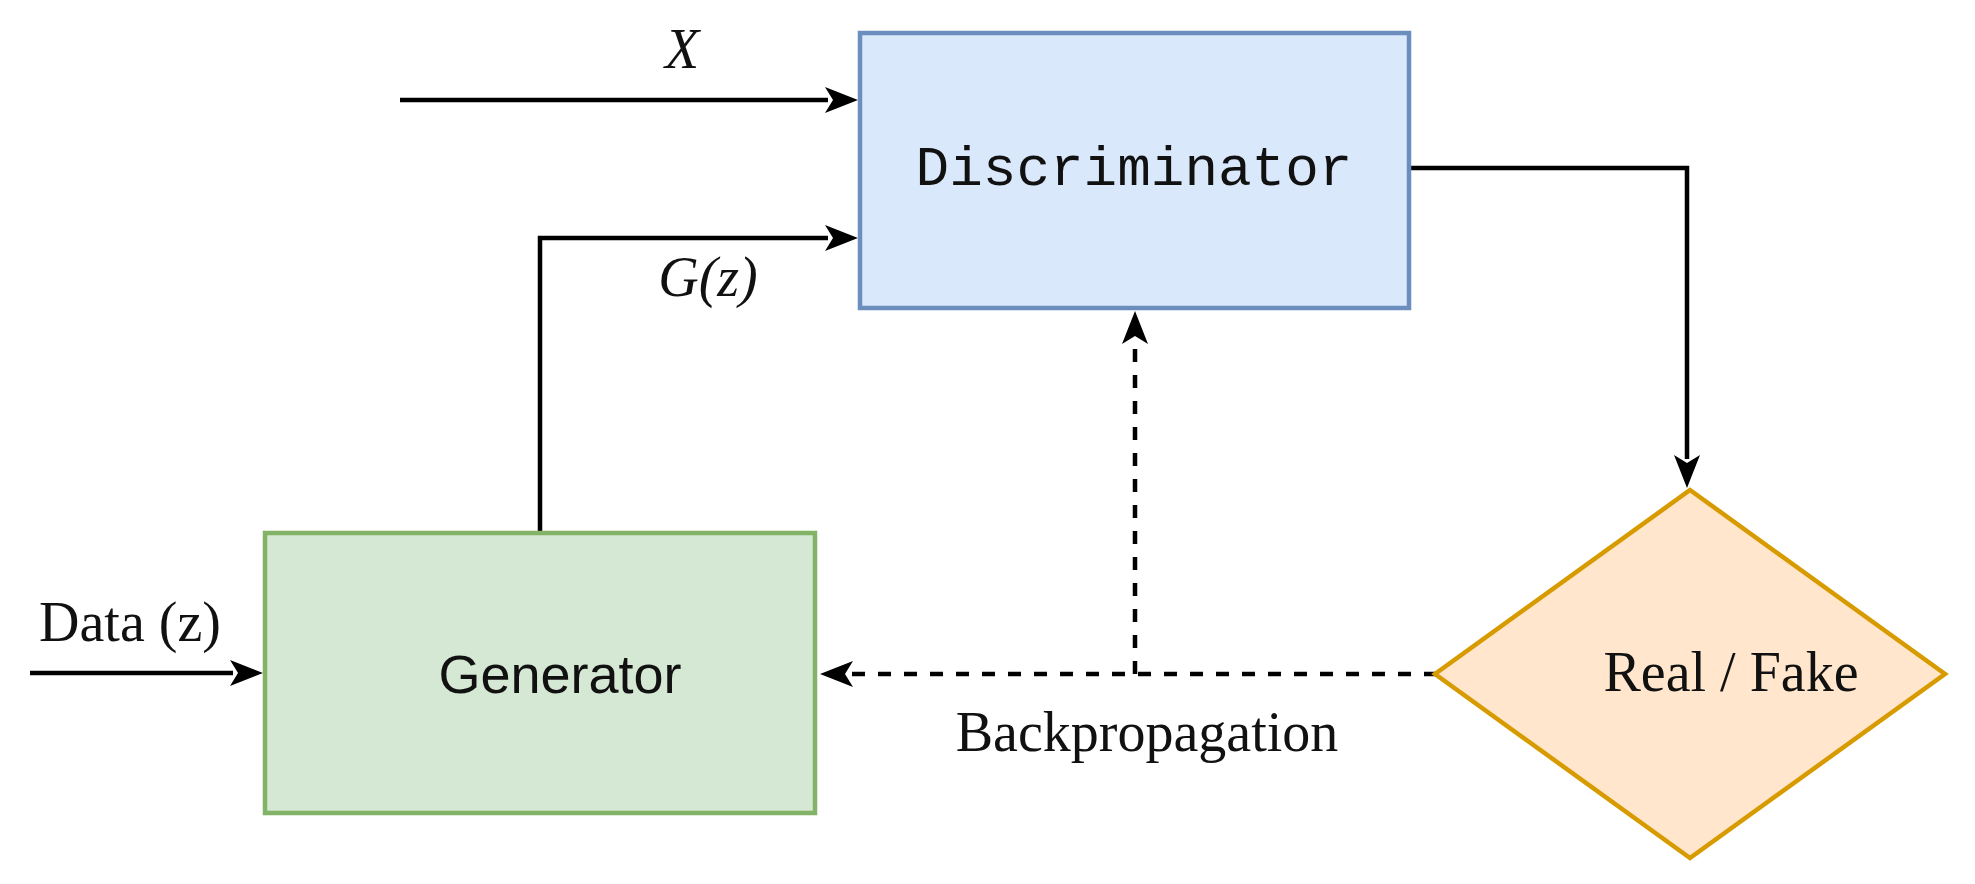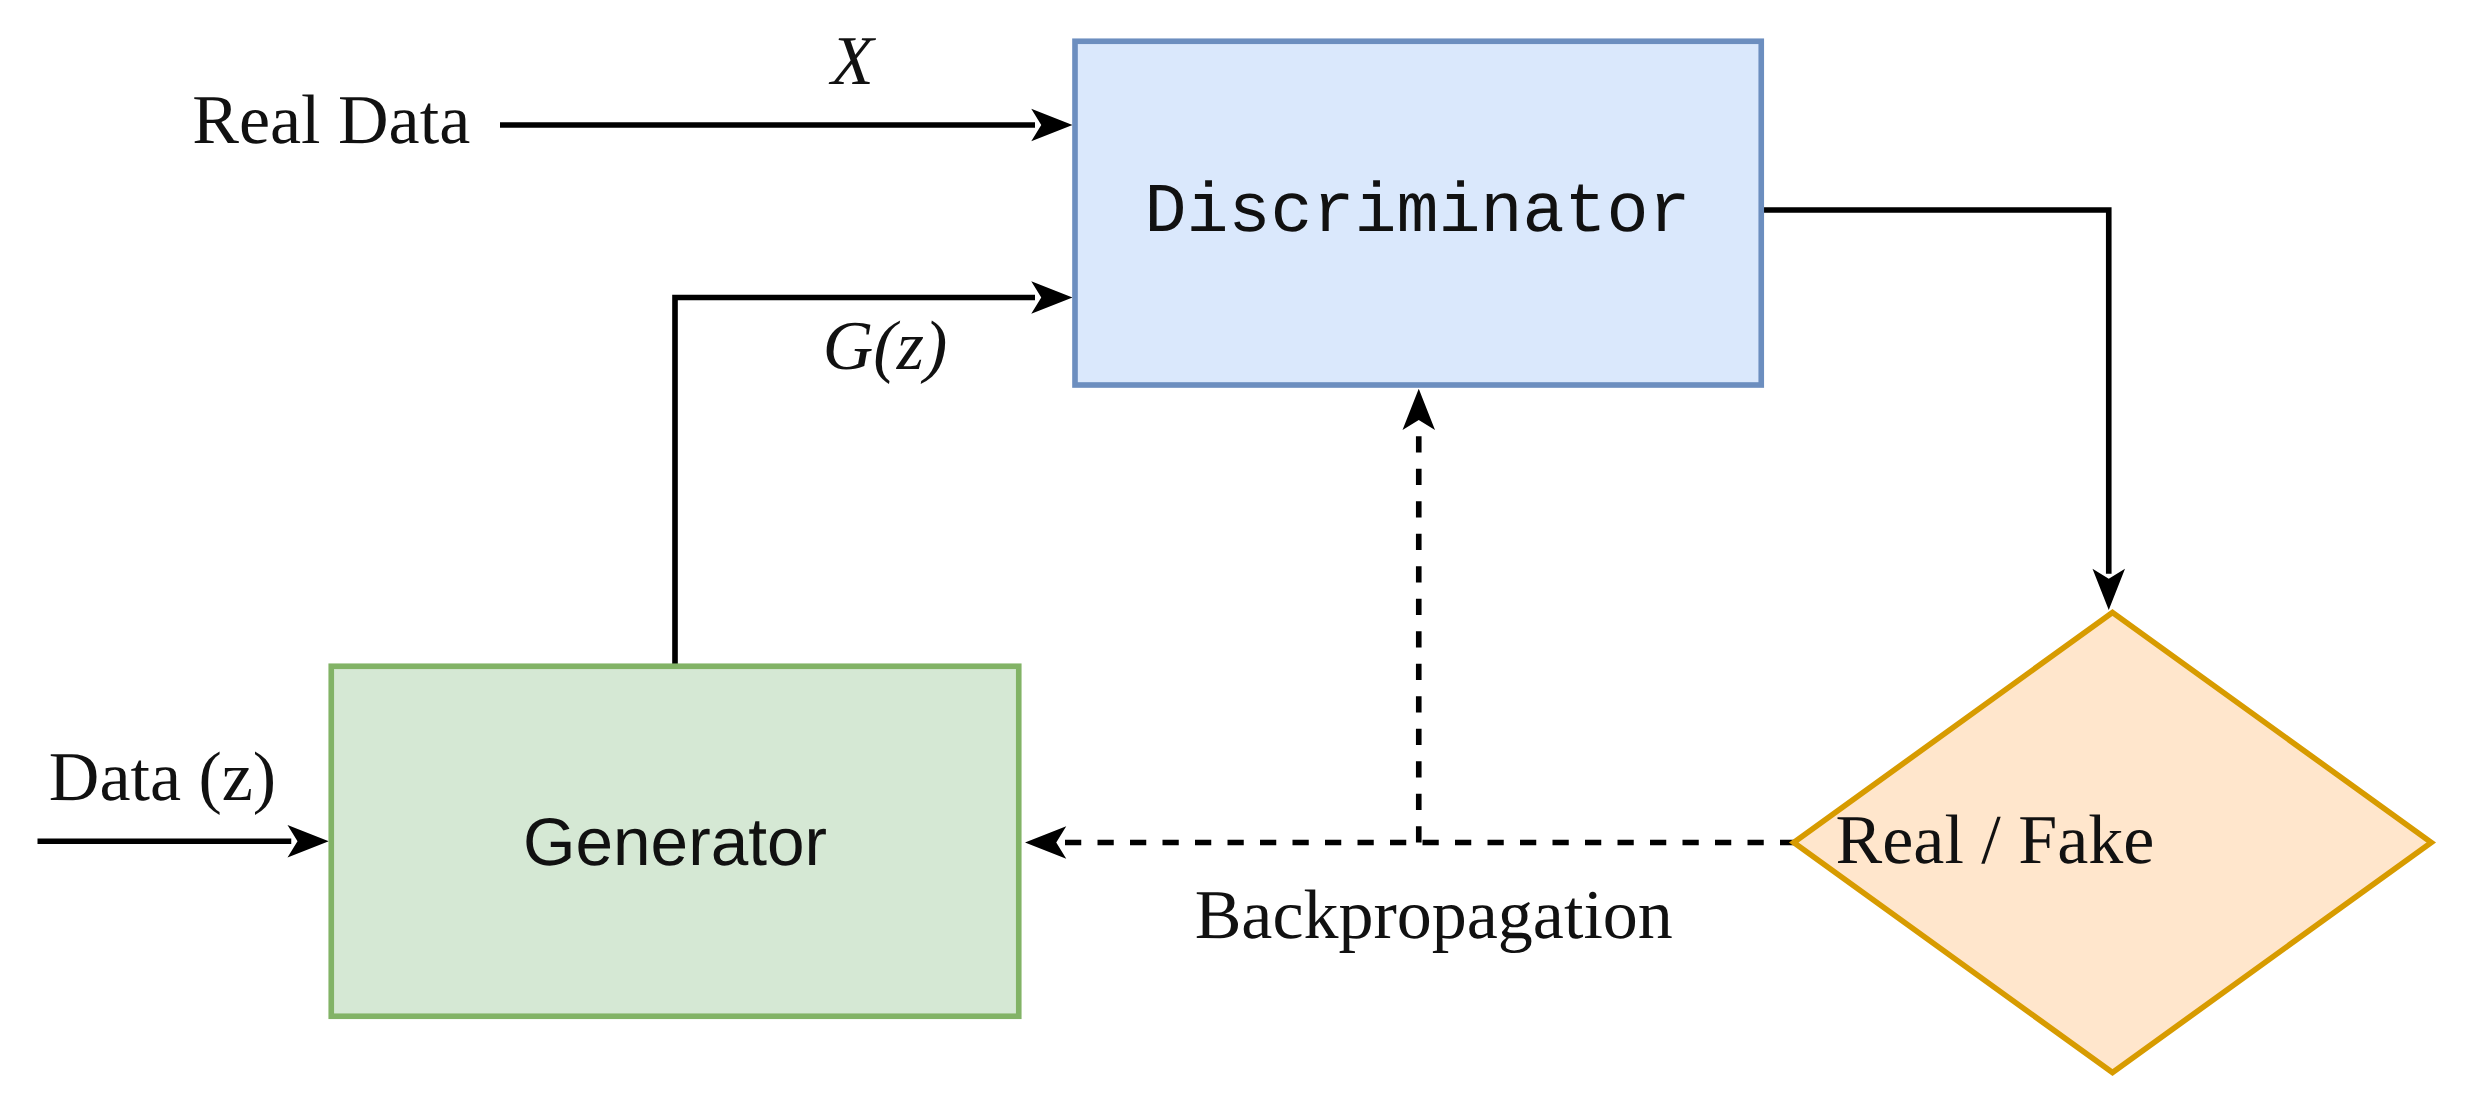--- a/index.html
+++ b/index.html
@@ -28,20 +28,21 @@
     font-size: 56px;
     line-height: 1;
     text-align: center;
   }
   .lbl.italic {
     font-style: italic;
   }
   .lbl.sans {
     font-family: "Liberation Sans", "DejaVu Sans", sans-serif;
     font-size: 54px;
+    margin-left: 20px;
   }
   .edge-line {
     stroke: #000000;
     stroke-width: 4.5;
     fill: none;
   }
   .edge-dashed {
     stroke-dasharray: 13 13;
   }
   .arrowhead {
@@ -93,23 +94,22 @@
     <rect class="node-shape" x="265" y="533" width="550" height="280" fill="none" stroke="#82b366"></rect>
 
     <polygon class="node-shape" points="1690,490 1945,674 1690,858 1435,674" fill="#ffe6cc"></polygon>
     <polygon class="node-shape" points="1690,490 1945,674 1690,858 1435,674" fill="none" stroke="#d79b00"></polygon>
   </svg>
 
   <div class="lbl" style="left:1134px; top:170px;font-family:Liberation Mono, monospace;">Discriminator</div>
 
   <div class="lbl sans" style="left:540px; top:674px;">Generator</div>
 
-  <div class="lbl" style="left:1596px; top:672px;text-align:center;">Real / Fake</div>
+  <div class="lbl" style="left:1731px; top:672px;text-align:center;">Real / Fake</div>
 
-  <div class="lbl" style="left:265px; top:96px;">Real Data</div>
 
   <div class="lbl italic" style="left:682px; top:49px;">X</div>
 
   <div class="lbl italic" style="left:708px; top:277px;">G(z)</div>
 
   <div class="lbl" style="left:130px; top:622px;">Data (z)</div>
 
   <div class="lbl" style="left:1131px; top:732px;margin-left:16px;">Backpropagation</div>
 
 </div>

